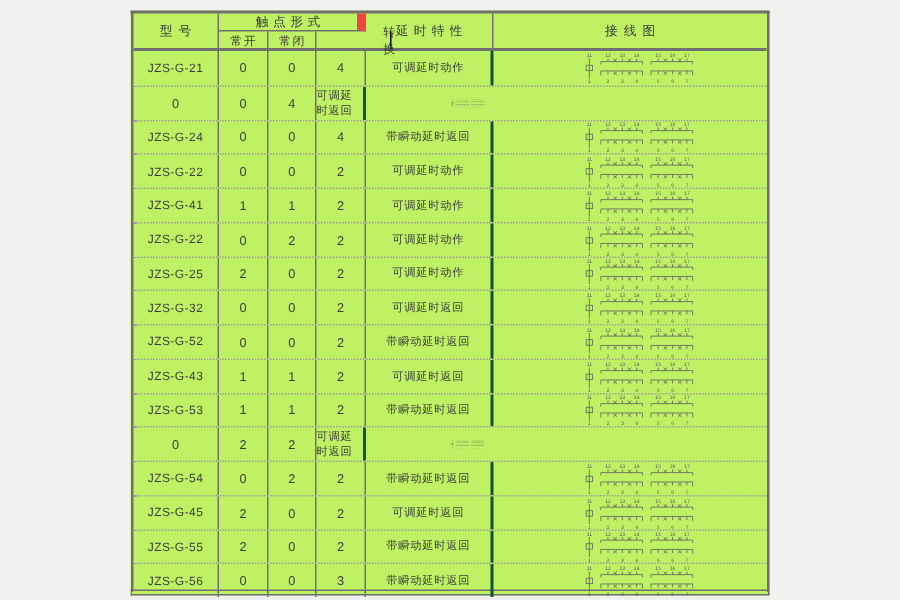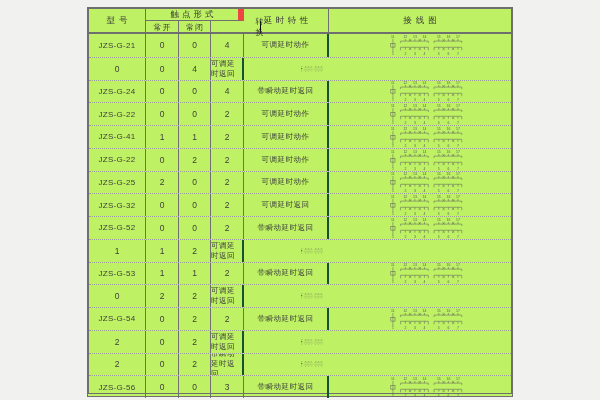--- a/index.html
+++ b/index.html
@@ -652,20 +652,21 @@
                 <line x1="74" y1="13.9" x2="74" y2="16.4"></line>
                 <line x1="57.8" y1="14.5" x2="60.2" y2="16.6"></line>
                 <line x1="60.2" y1="14.5" x2="57.8" y2="16.6"></line>
                 <line x1="67.8" y1="14.5" x2="70.2" y2="16.6"></line>
                 <line x1="70.2" y1="14.5" x2="67.8" y2="16.6"></line>
               </g>
             </svg>
           </div>
         </div>
         <div class="trow">
+          <div class="tcell c-model">JZS-G-43</div>
           <div class="tcell c-no">1</div>
           <div class="tcell c-nc">1</div>
           <div class="tcell c-co">2</div>
           <div class="tcell c-delay">可调延时返回</div>
           <div class="tcell c-diagram">
             <svg viewBox="0 0 100 23" xmlns="http://www.w3.org/2000/svg" font-size="3.6" fill="#5e5e5e" stroke="none" text-anchor="middle">
               <text x="6" y="4.2">11</text>
               <text x="19" y="4.2">12</text>
               <text x="29" y="4.2">13</text>
               <text x="39" y="4.2">14</text>
@@ -910,20 +911,21 @@
                 <line x1="74" y1="13.9" x2="74" y2="16.4"></line>
                 <line x1="57.8" y1="14.5" x2="60.2" y2="16.6"></line>
                 <line x1="60.2" y1="14.5" x2="57.8" y2="16.6"></line>
                 <line x1="67.8" y1="14.5" x2="70.2" y2="16.6"></line>
                 <line x1="70.2" y1="14.5" x2="67.8" y2="16.6"></line>
               </g>
             </svg>
           </div>
         </div>
         <div class="trow">
+          <div class="tcell c-model">JZS-G-45</div>
           <div class="tcell c-no">2</div>
           <div class="tcell c-nc">0</div>
           <div class="tcell c-co">2</div>
           <div class="tcell c-delay">可调延时返回</div>
           <div class="tcell c-diagram">
             <svg viewBox="0 0 100 23" xmlns="http://www.w3.org/2000/svg" font-size="3.6" fill="#5e5e5e" stroke="none" text-anchor="middle">
               <text x="6" y="4.2">11</text>
               <text x="19" y="4.2">12</text>
               <text x="29" y="4.2">13</text>
               <text x="39" y="4.2">14</text>
@@ -974,20 +976,21 @@
                 <line x1="74" y1="13.9" x2="74" y2="16.4"></line>
                 <line x1="57.8" y1="14.5" x2="60.2" y2="16.6"></line>
                 <line x1="60.2" y1="14.5" x2="57.8" y2="16.6"></line>
                 <line x1="67.8" y1="14.5" x2="70.2" y2="16.6"></line>
                 <line x1="70.2" y1="14.5" x2="67.8" y2="16.6"></line>
               </g>
             </svg>
           </div>
         </div>
         <div class="trow">
+          <div class="tcell c-model">JZS-G-55</div>
           <div class="tcell c-no">2</div>
           <div class="tcell c-nc">0</div>
           <div class="tcell c-co">2</div>
           <div class="tcell c-delay">带瞬动延时返回</div>
           <div class="tcell c-diagram">
             <svg viewBox="0 0 100 23" xmlns="http://www.w3.org/2000/svg" font-size="3.6" fill="#5e5e5e" stroke="none" text-anchor="middle">
               <text x="6" y="4.2">11</text>
               <text x="19" y="4.2">12</text>
               <text x="29" y="4.2">13</text>
               <text x="39" y="4.2">14</text>

